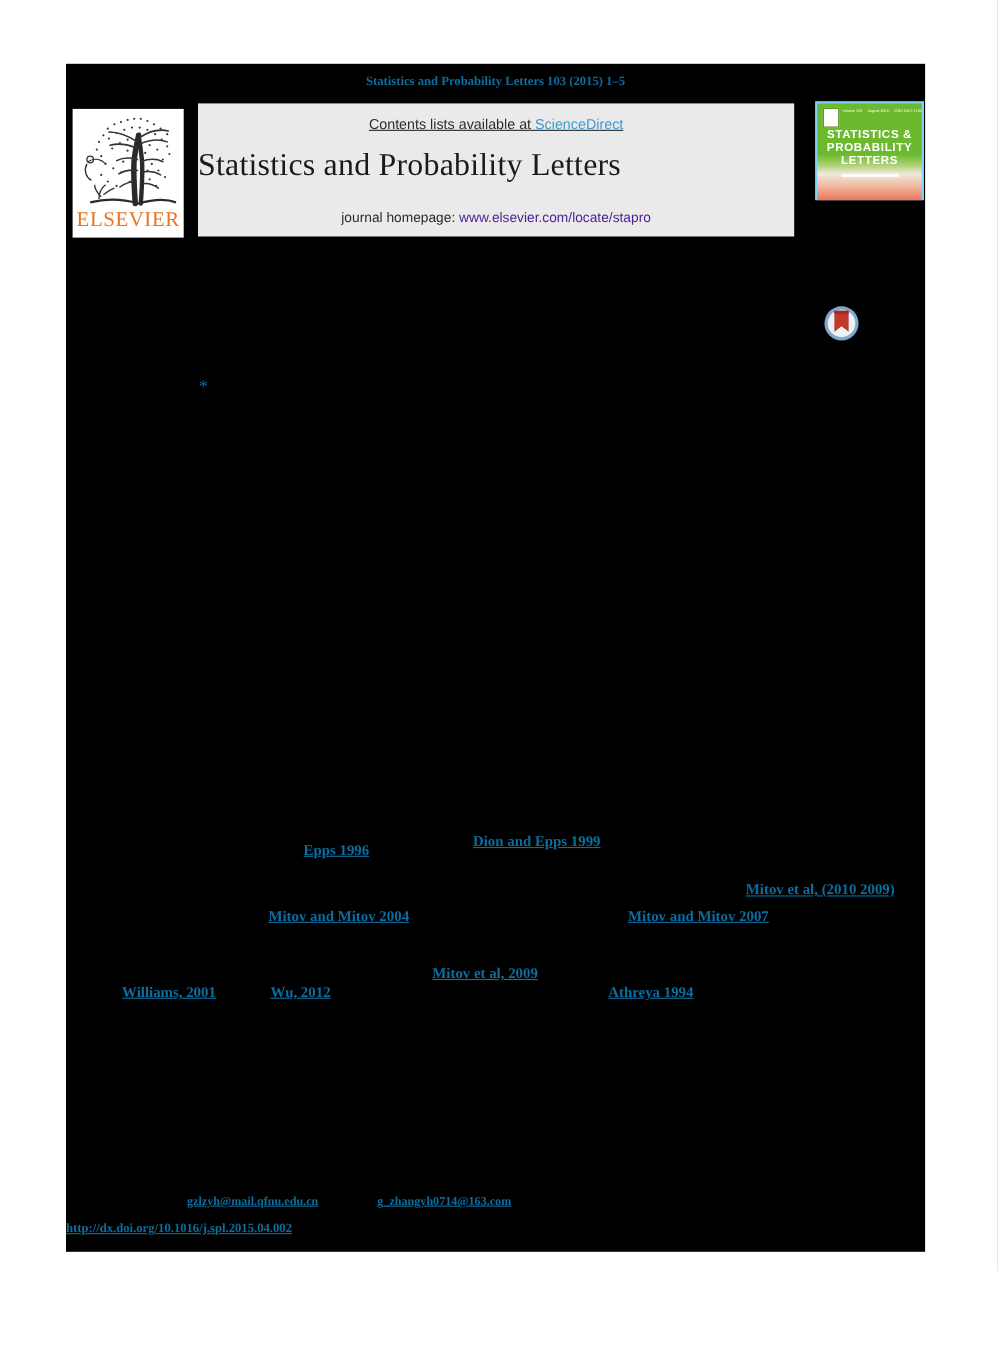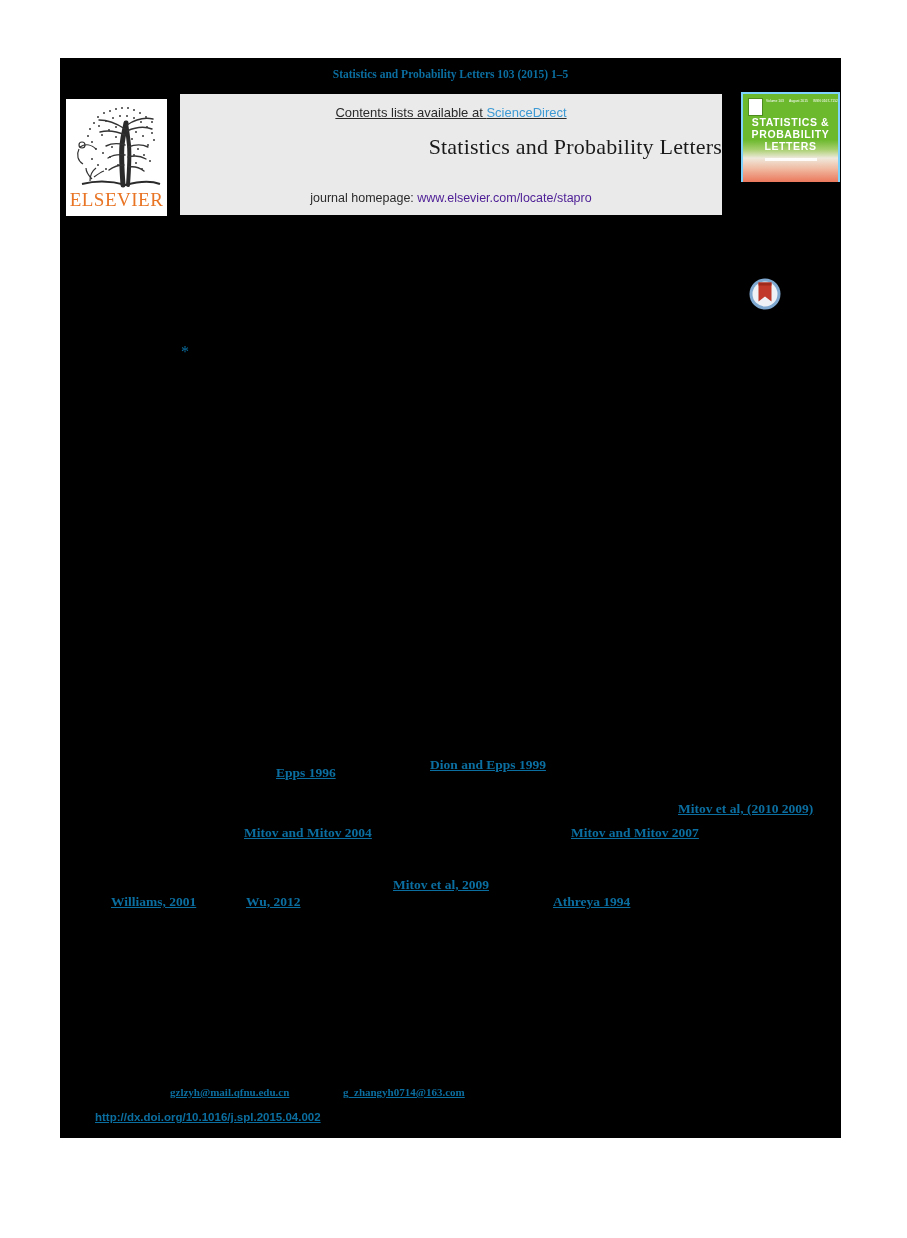--- a/index.html
+++ b/index.html
@@ -63,23 +63,23 @@
     text-decoration: underline;
   }
   .mast-line1 .sd-link {
     color: #3d9ad4;
   }
   .mast-title {
     position: absolute;
     top: 40px;
     left: 0;
     width: 542px;
-    text-align: right;
-    font-family: "Liberation Serif", serif;
-    font-size: 22px;
+    text-align: left;
+    font-family: "Liberation Serif", serif;
+    font-size: 29px;
     color: #1a1a1a;
     letter-spacing: 0.2px;
   }
   .mast-line3 {
     position: absolute;
     top: 97px;
     left: 0;
     width: 542px;
     text-align: center;
     font-family: "Liberation Sans", sans-serif;
@@ -216,25 +216,24 @@
     font-weight: bold;
     font-size: 11px;
     white-space: nowrap;
     line-height: 13px;
   }
   #doi-link {
     position: absolute;
     left: 0px;     
     top: 1053px;   
     color: #0b6ea0;
-    font-family: Liberation Sans, sans-serif;
+    font-family: Liberation Serif, serif;
     font-weight: bold;
     font-size: 11.5px;
     white-space: nowrap;
-    margin-left: 35px;
   }
 </style>
 </head>
 <body>
 
 <div id="page">
 
   <div id="running-head">Statistics and Probability Letters 103 (2015) 1–5</div>
 
   <div id="elsevier-logo">

